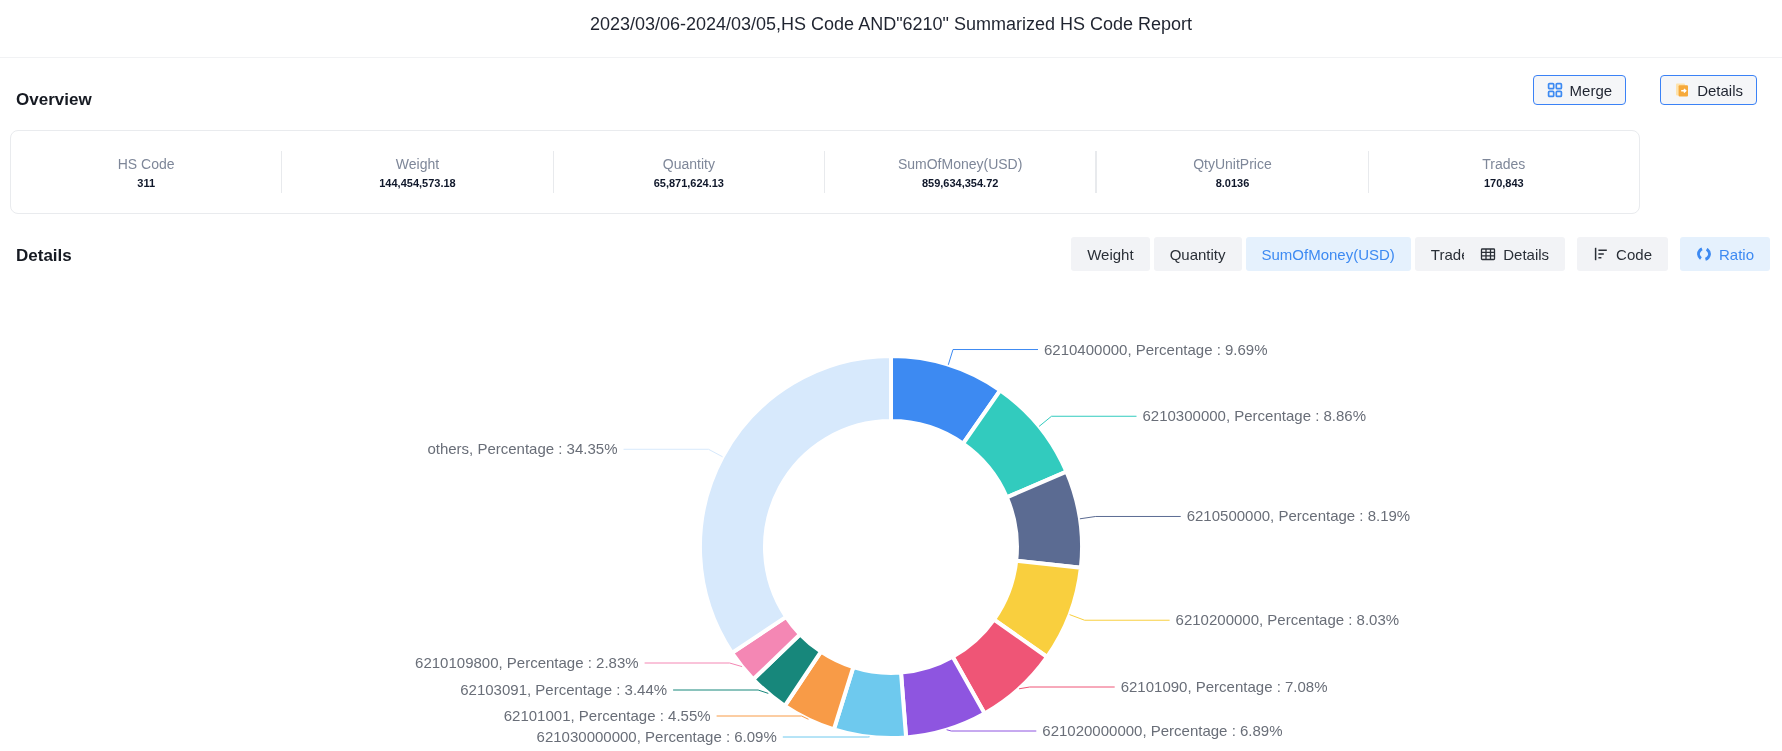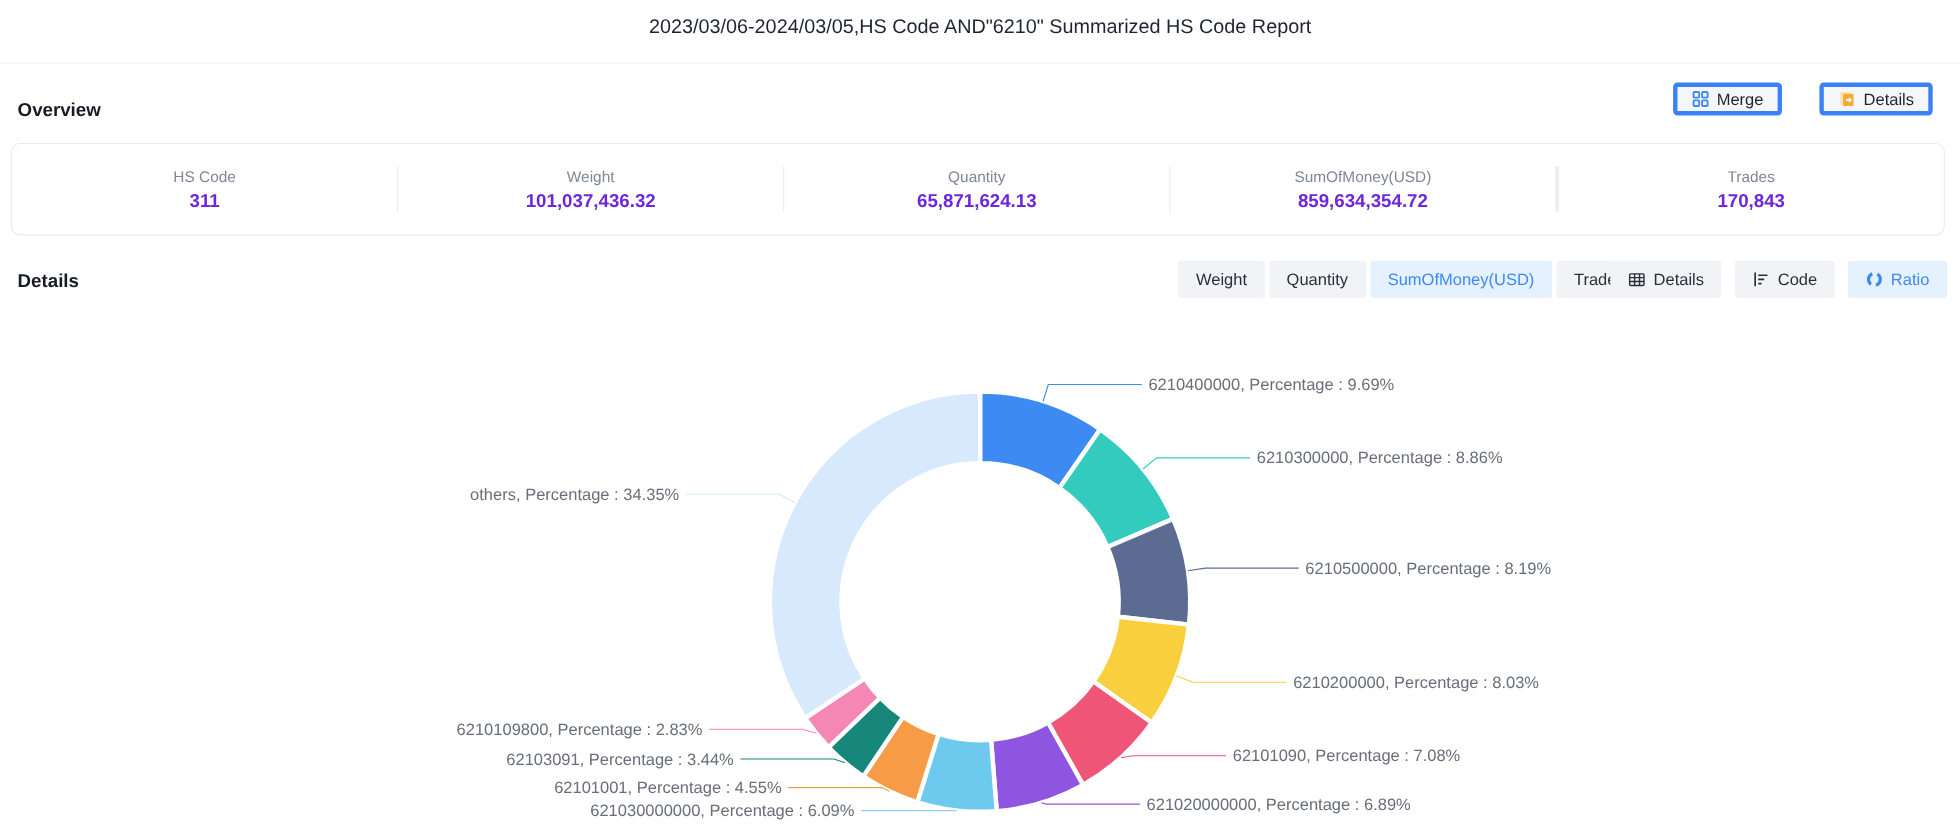--- a/index.html
+++ b/index.html
@@ -9,30 +9,30 @@
   .report-title{position:absolute;top:14px;left:0;width:100%;text-align:center;
     font-size:18px;font-weight:500;color:var(--text-dark,#1f2430);}
   .title-divider{position:absolute;top:57px;left:0;width:100%;height:1px;background:#f1f2f4;}
 
   .section-heading{position:absolute;margin:6px;font-size:17px;font-weight:700;color:#161a22;}
   #overview-heading{left:10px;top:84px;}
   #details-heading{left:10px;top:240px;}
 
   .top-actions{position:absolute;top:75px;right:25px;display:flex;gap:34px;}
   .action-btn{display:inline-flex;align-items:center;gap:7px;height:30px;padding:0 13px;
-    background:var(--control-bg,#f5f6f8);border:4px solid #3b82f6;border-radius:4px;
+    background:var(--control-bg,#f5f6f8);border:1px solid #3b82f6;border-radius:4px;
     font-size:15px;color:var(--text-dark,#1f2430);font-family:inherit;cursor:pointer;}
   .action-btn svg{flex:none;}
 
-  .stats-card{position:absolute;left:10px;top:130px;width:1758px;height:84px;background:#fff;
+  .stats-card{position:absolute;left:10px;top:130px;width:1630px;height:84px;background:#fff;
     border:1px solid var(--border-gray,#e9ebee);border-radius:8px;display:flex;align-items:stretch;box-sizing:border-box;}
   .stat-col{flex:1;display:flex;flex-direction:column;align-items:center;justify-content:center;gap:5px;}
   .stat-divider{width:1px;height:42px;background:#e8eaed;align-self:center;}
   .stat-label{font-size:14px;color:#7e8799;}
-  .stat-value{font-size:17px;font-weight:700;color:#6d28d9;}
+  .stat-value{font-size:11px;font-weight:700;color:#0f172a;}
 
   .tab-group{position:absolute;top:237px;display:flex;}
   #metric-tabs{right:289px;gap:4px;}
   #view-tabs{right:12px;gap:12px;}
   .tab{display:inline-flex;align-items:center;gap:7px;height:34px;padding:0 16px;
     background:#f2f3f6;border:none;border-radius:3px;font-size:15px;color:#2a2f37;
     font-family:inherit;cursor:pointer;white-space:nowrap;}
   .tab.selected{background:var(--selected-tab-bg,#e5f1fd);color:var(--accent-blue,#3d8af2);}
   .tab-icon{display:inline-flex;align-items:center;}
 
@@ -76,34 +76,38 @@
   </div>
 
   <div class="stats-card" id="stats-card">
       <div class="stat-col">
         <div class="stat-label">HS Code</div>
         <div class="stat-value">311</div>
       </div>
       <div class="stat-divider"></div>
       <div class="stat-col">
         <div class="stat-label">Weight</div>
-        <div class="stat-value">101,037,436.32</div>
+        <div class="stat-value">144,454,573.18</div>
       </div>
       <div class="stat-divider"></div>
       <div class="stat-col">
         <div class="stat-label">Quantity</div>
         <div class="stat-value">65,871,624.13</div>
       </div>
       <div class="stat-divider"></div>
       <div class="stat-col">
         <div class="stat-label">SumOfMoney(USD)</div>
         <div class="stat-value">859,634,354.72</div>
       </div>
       <div class="stat-divider"></div>
       <div class="stat-divider"></div>
+      <div class="stat-col">
+        <div class="stat-label">QtyUnitPrice</div>
+        <div class="stat-value">8.0136</div>
+      </div>
       <div class="stat-divider"></div>
       <div class="stat-col">
         <div class="stat-label">Trades</div>
         <div class="stat-value">170,843</div>
       </div>
     </div>
 
   <h2 class="section-heading" id="details-heading">Details</h2>
 
   <div class="tab-group" id="metric-tabs">

